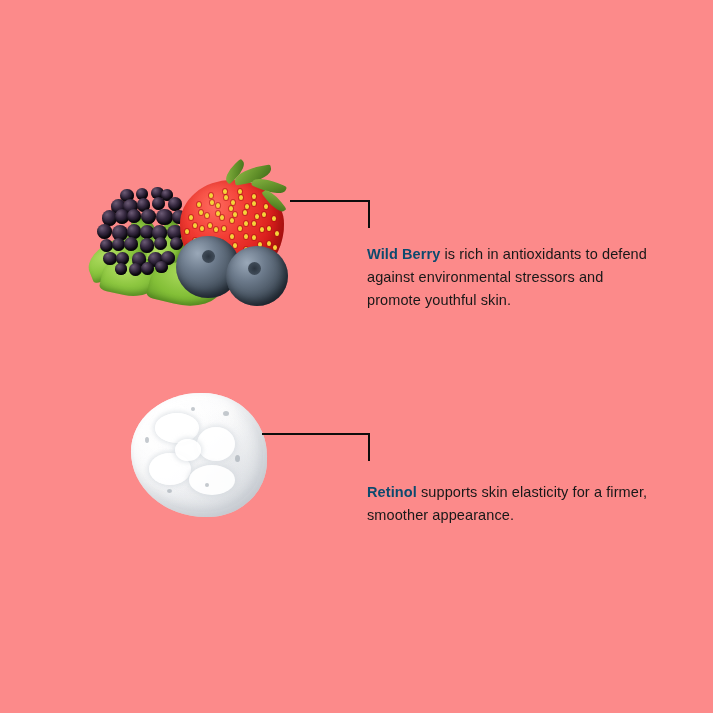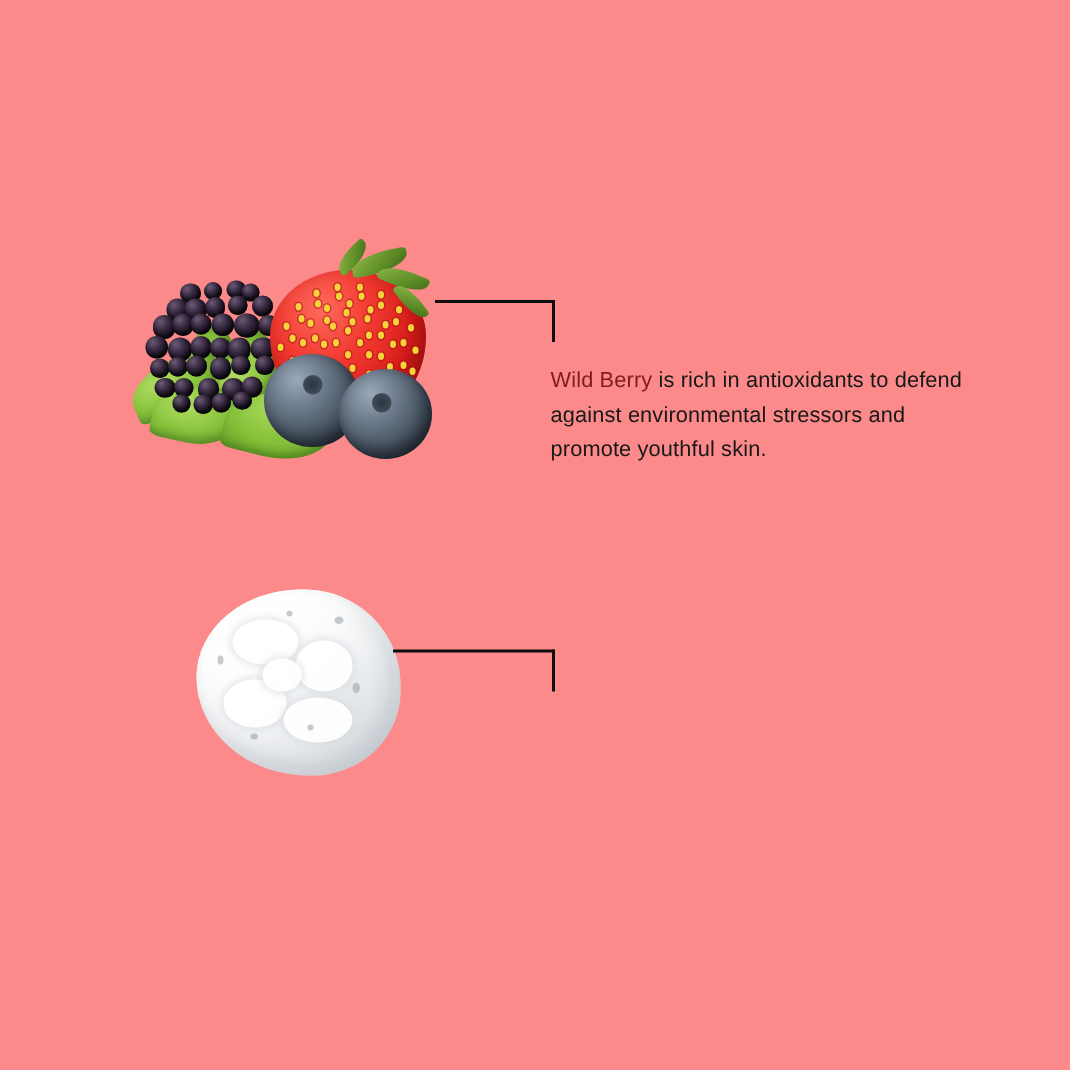--- a/index.html
+++ b/index.html
@@ -60,21 +60,21 @@
   
   .info-text {
     position: absolute;
     left: 367px;
     width: 285px;
     font-size: 14.5px;
     line-height: 23px;
     color: #181818;
     letter-spacing: 0.1px;
   }
-  .info-text .lead { font-weight: normal; color: #7f1d1d; }
+  .info-text .lead { font-weight: bold; color: #0c4a6e; }
 
   #berry-text   { top: 243px; }
   #retinol-text { top: 481px; }
 
   
   #berry-cluster {
     position: absolute;
     left: 84px;
     top: 162px;
     width: 218px;
@@ -359,14 +359,17 @@
     <div class="blob-speck" style="left:74px;  top:90px; width:4px;  height:4px;"></div>
     <div class="blob-speck" style="left:14px;  top:44px; width:4px;  height:6px;"></div>
     <div class="blob-speck" style="left:60px;  top:14px; width:4px;  height:4px;"></div>
   </div>
 
   <div class="connector" id="connector-retinol">
     <div class="h-seg"></div>
     <div class="v-seg"></div>
   </div>
 
+  <div class="info-text" id="retinol-text">
+    <span class="lead">Retinol</span><span> supports skin elasticity for a firmer, smoother appearance.</span>
+  </div>
 
 </div>
 
 </body></html>

